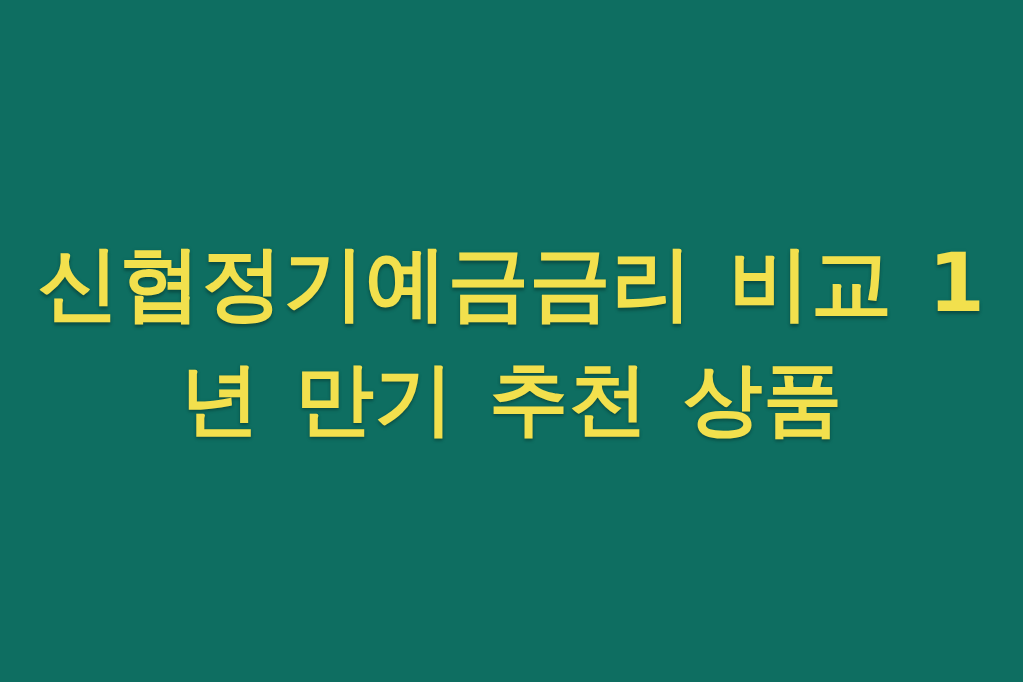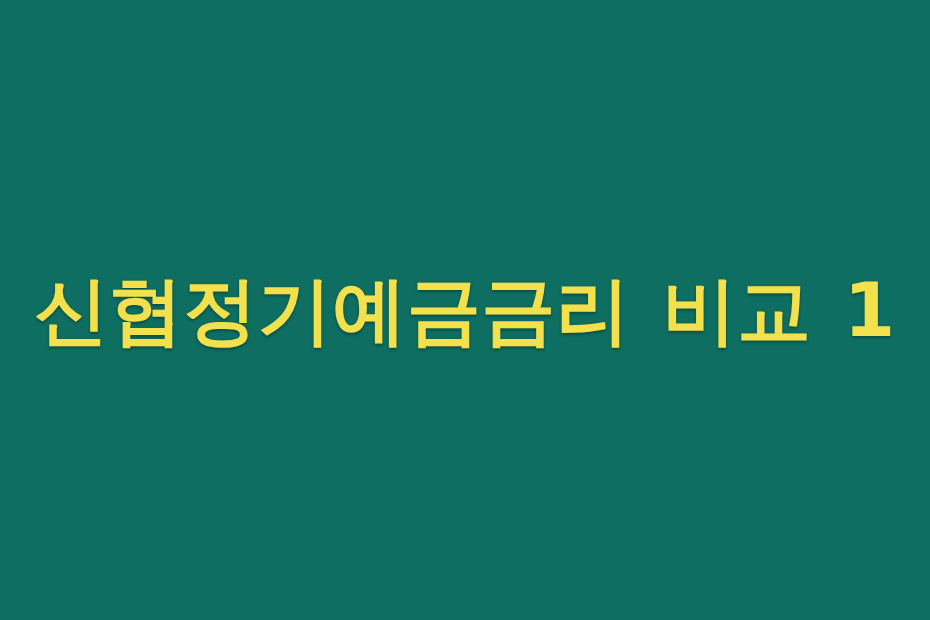--- a/index.html
+++ b/index.html
@@ -56,15 +56,16 @@
     font-size: 72px;
   }
 </style>
 </head>
 <body>
 
 <div id="title-card" style="background: rgb(14, 110, 97);">
 
   <h1 id="headline" style="color: rgb(242, 224, 77);">
     <span class="headline-line" id="headline-line-1">신협정기예금금리 비교 1</span>
+    <span class="headline-line" id="headline-line-2">년 만기 추천 상품</span>
   </h1>
 
 </div>
 
 </body></html>

